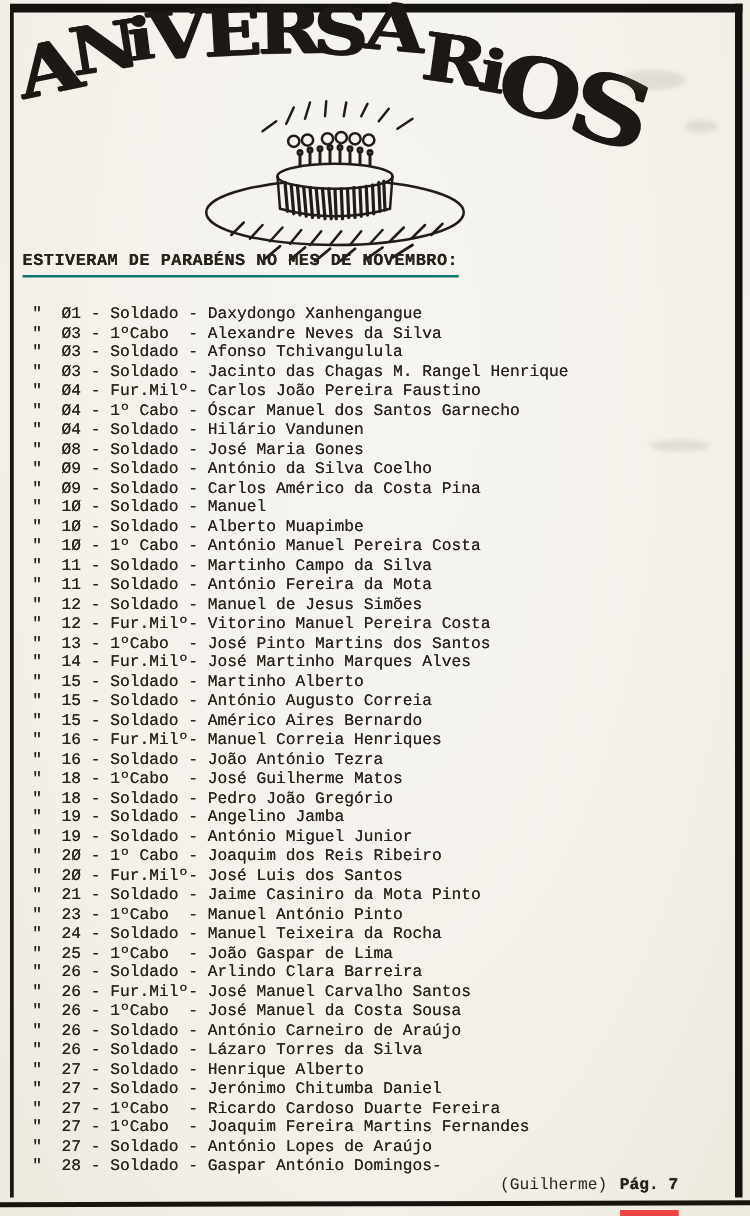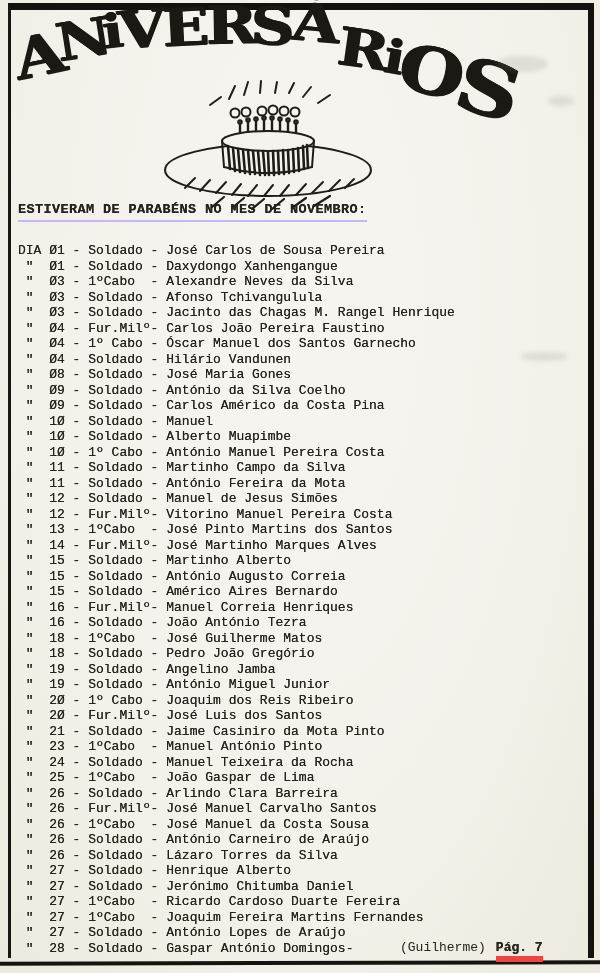--- a/index.html
+++ b/index.html
@@ -27,35 +27,35 @@
     position:absolute;
     font-family:"DejaVu Serif", serif;
     font-weight:bold;
     color:#1c1914;
     text-shadow:0.7px 0 #1c1914, -0.7px 0 #1c1914, 0 0.7px #1c1914, 0.4px 0.9px 0 rgba(28,25,20,.55);
   }
   .cake{position:absolute;left:140px;top:80px;}
   .subtitle{
     position:absolute;left:18px;top:202px;
     font-size:13.5px;font-weight:bold;letter-spacing:0.4px;
-    border-bottom:2px solid #c4b5fd;padding-bottom:3px;
+    border-bottom:2px solid #0f766e;padding-bottom:3px;
     white-space:pre;text-shadow:0 0 .5px rgba(32,28,22,.9);
   }
   .list{
     position:absolute;left:18px;top:243px;width:560px;
     font-size:13px;line-height:15.5px;
   }
   .row{white-space:pre;text-shadow:0 0 .5px rgba(32,28,22,.85);}
   .footer{
     position:absolute;left:400px;top:940px;
     font-size:13px;white-space:pre;
   }
   .footer .pageref{
     font-weight:bold;margin-left:10px;
-    border-bottom:6px solid #ef4444;padding-bottom:1px;
+    border-bottom:6px solid #ef4444;padding-bottom:13px;
     text-shadow:0 0 .6px rgba(28,25,20,.95);
   }
   .smudge{position:absolute;background:rgba(125,118,105,.16);border-radius:50%;filter:blur(2px);}
 </style>
 </head>
 <body>
 
 <div class="frame"></div>
 <div class="bottom-rule"></div>
 
@@ -156,21 +156,20 @@
       <path d="M112 129 L124 119"></path>
     <path d="M132 129 L144 119"></path>
       <path d="M152 128 L166 118"></path>
       <path d="M174 126 L190 116"></path>
   </g>
 </svg>
 
 <div class="subtitle">ESTIVERAM DE PARABÉNS NO MES DE NOVEMBRO:</div>
 
 <div class="list">
-    <div class="row">DIA Ø1 - Soldado - José Carlos de Sousa Pereira</div>
     <div class="row"> "  Ø1 - Soldado - Daxydongo Xanhengangue</div>
     <div class="row"> "  Ø3 - 1ºCabo  - Alexandre Neves da Silva</div>
     <div class="row"> "  Ø3 - Soldado - Afonso Tchivangulula</div>
     <div class="row"> "  Ø3 - Soldado - Jacinto das Chagas M. Rangel Henrique</div>
     <div class="row"> "  Ø4 - Fur.Milº- Carlos João Pereira Faustino</div>
     <div class="row"> "  Ø4 - 1º Cabo - Óscar Manuel dos Santos Garnecho</div>
     <div class="row"> "  Ø4 - Soldado - Hilário Vandunen</div>
     <div class="row"> "  Ø8 - Soldado - José Maria Gones</div>
     <div class="row"> "  Ø9 - Soldado - António da Silva Coelho</div>
     <div class="row"> "  Ø9 - Soldado - Carlos Américo da Costa Pina</div>

